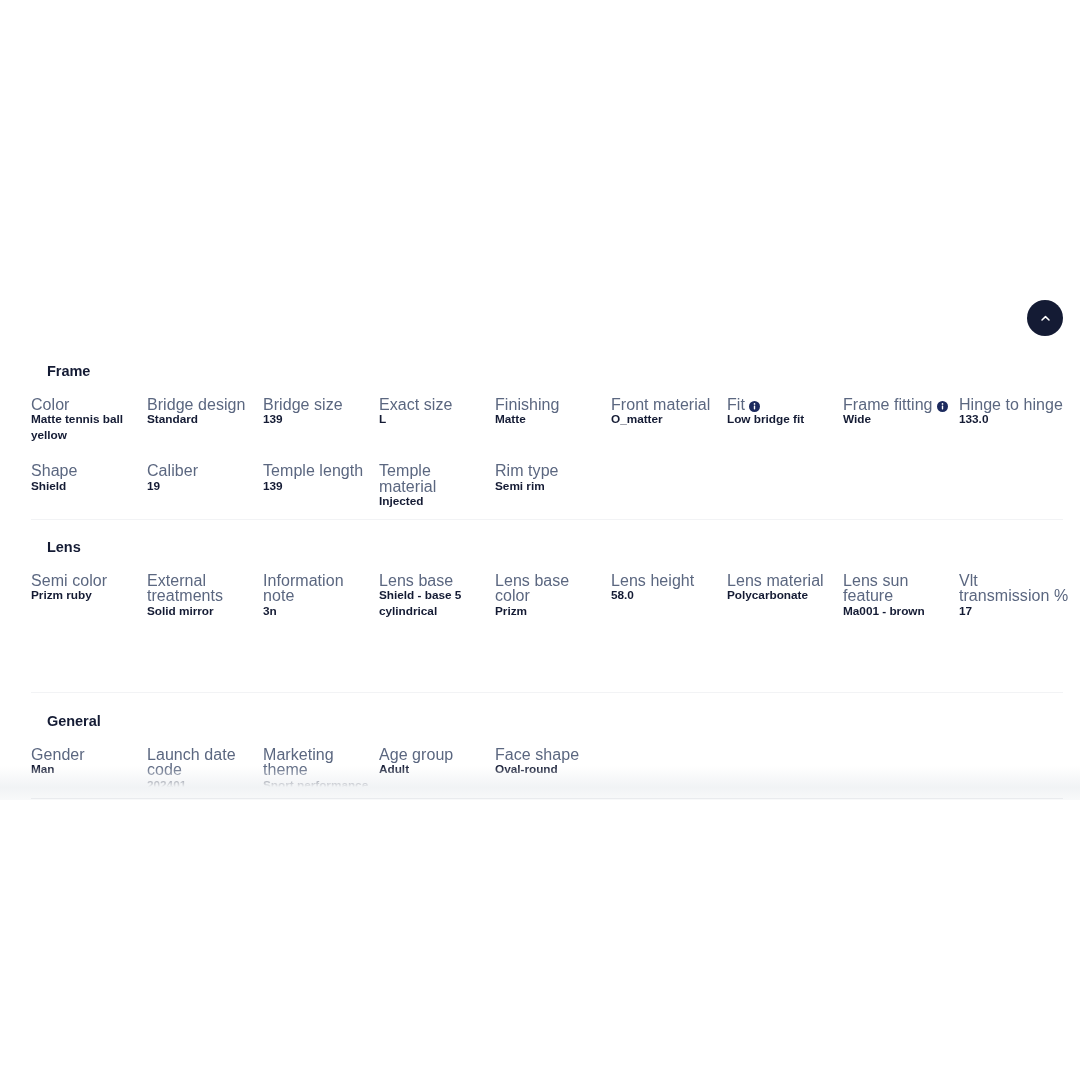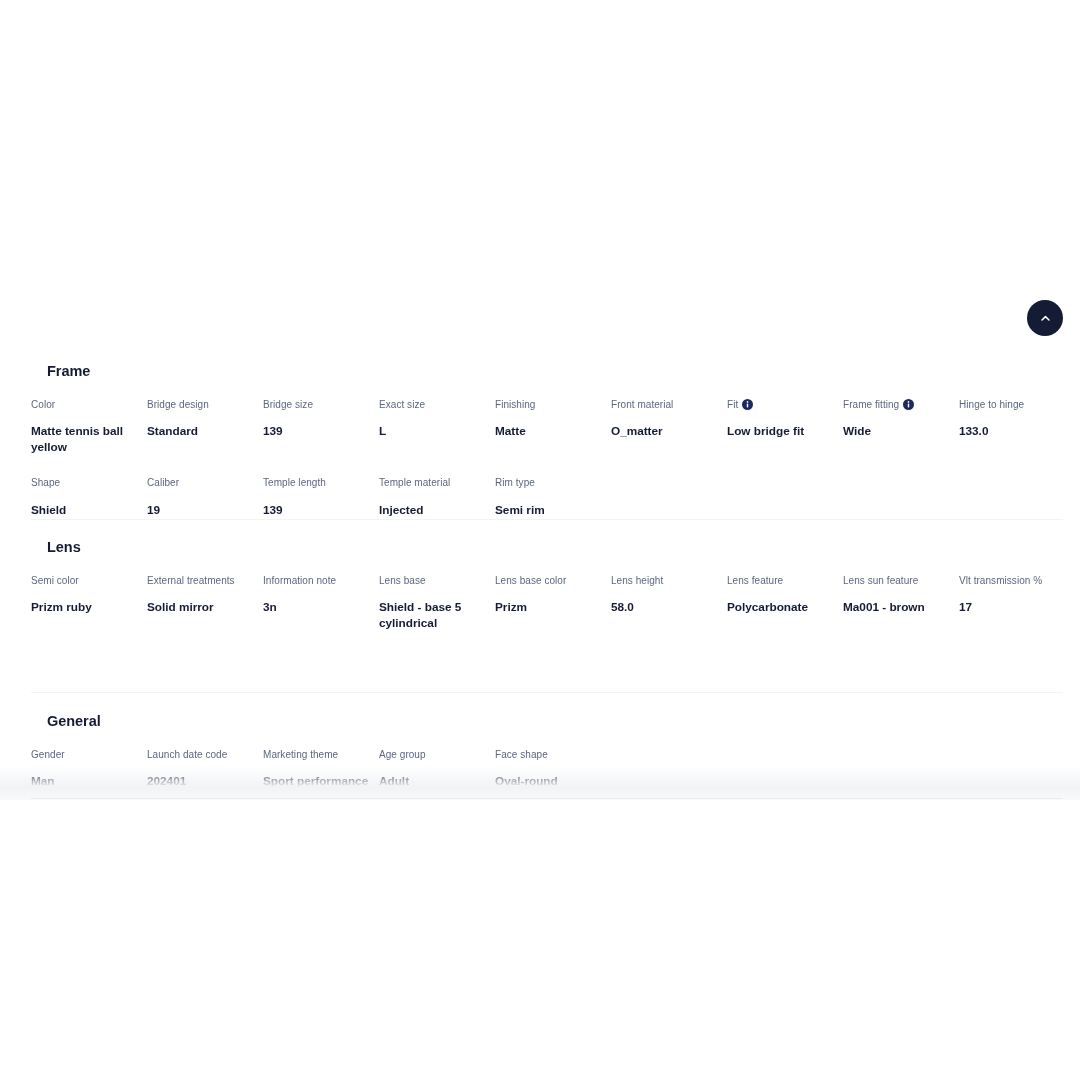--- a/index.html
+++ b/index.html
@@ -105,36 +105,36 @@
     grid-template-columns: repeat(9, 116px);
     row-gap: 20px;
     column-gap: 0;
     align-items: start;
   }
   .attr {
     width: 110px;
   }
   .attr-label {
     display: block;
-    font-size: 10px;
+    font-size: 16px;
     line-height: 15.4px;
     font-weight: 400;
     color: #5b6780;
     letter-spacing: 0.05px;
     min-height: 15px;
   }
   .attr-label.is-empty { visibility: hidden; }
   .attr-value {
     display: block;
     font-size: 11.8px;
     line-height: 15.4px;
     font-weight: 700;
     color: #141b34;
     letter-spacing: -0.02px;
-    margin-top: 12px;
+    margin-top: 0px;
   }
   .info-icon {
     display: inline-block;
     vertical-align: -2px;
     margin-left: 4px;
     cursor: pointer;
   }
   .info-icon svg { display: block; }
 
   
@@ -253,21 +253,21 @@
       </div>
       <div class="attr">
         <span class="attr-label">Lens base color</span>
         <span class="attr-value">Prizm</span>
       </div>
       <div class="attr">
         <span class="attr-label">Lens height</span>
         <span class="attr-value">58.0</span>
       </div>
       <div class="attr">
-        <span class="attr-label">Lens feature</span>
+        <span class="attr-label">Lens material</span>
         <span class="attr-value">Polycarbonate</span>
       </div>
       <div class="attr">
         <span class="attr-label">Lens sun feature</span>
         <span class="attr-value">Ma001 - brown</span>
       </div>
 
       <div class="attr">
         <span class="attr-label">Vlt transmission %</span>
         <span class="attr-value">17</span>

